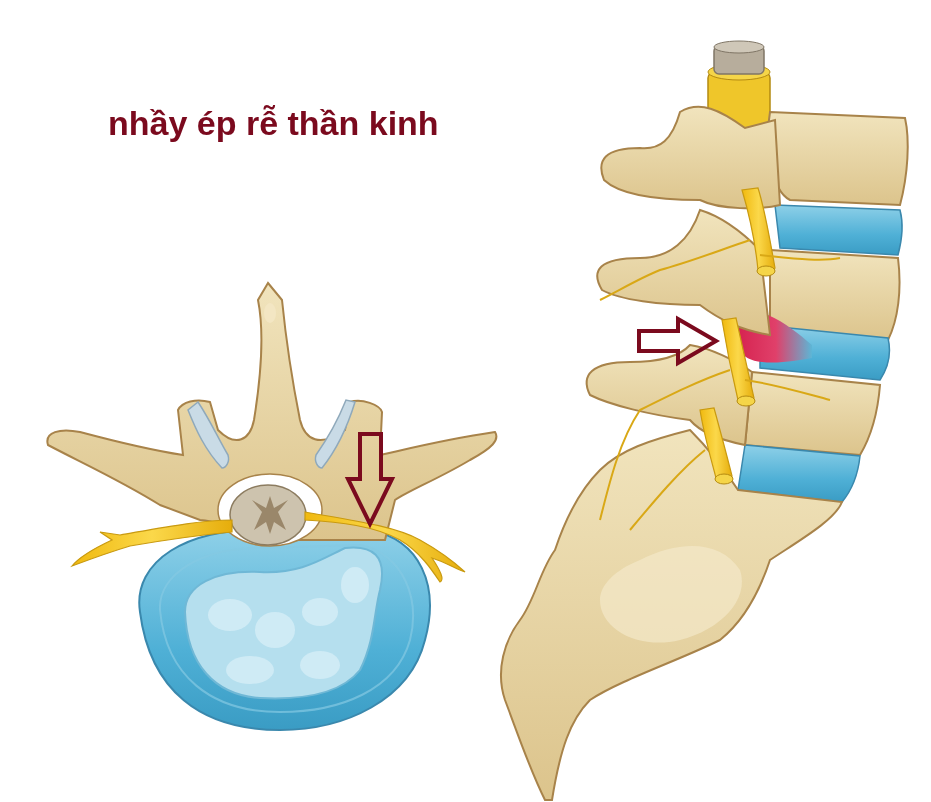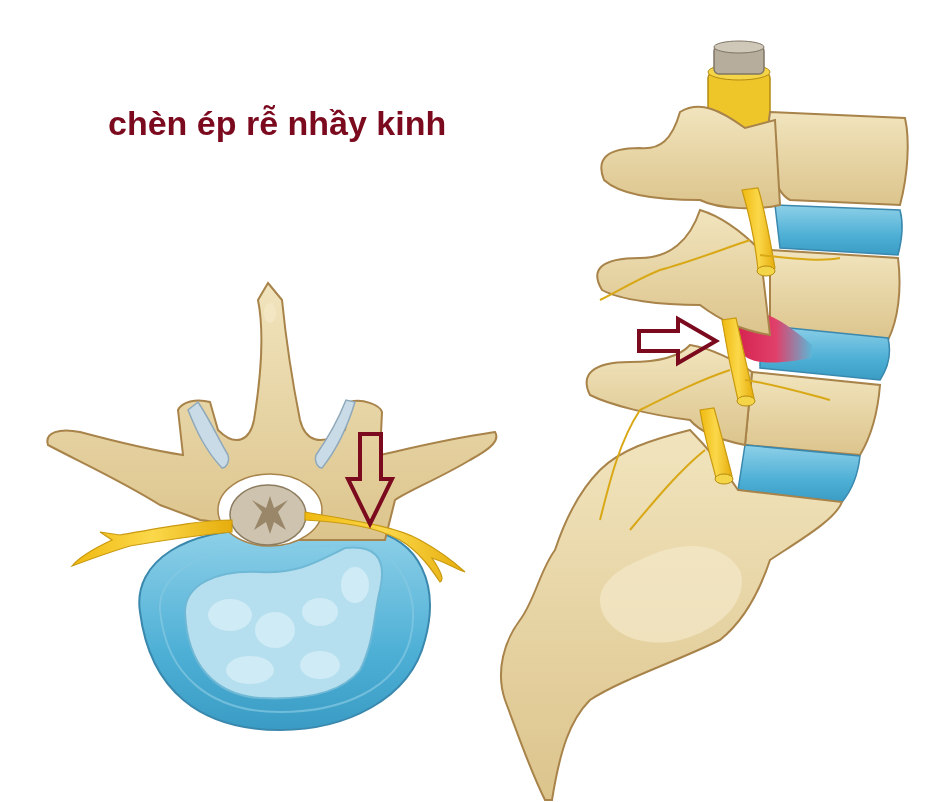--- a/index.html
+++ b/index.html
@@ -9,21 +9,21 @@
     color: #7b0a1e; font-weight: bold; font-size: 34px; line-height: 54px;
     font-family: "Liberation Sans", "DejaVu Sans", sans-serif;
   }
   .title span { display: block; white-space: nowrap; }
   svg.art { position: absolute; left: 0; top: 0; }
 </style>
 </head>
 <body>
 
 <div class="title">
-  <span>chèn ép rễ nhầy kinh</span>
+  <span>nhầy ép rễ thần kinh</span>
 </div>
 
 <svg class="art" width="931" height="802" viewBox="0 0 931 802">
   <defs>
     <radialGradient id="discGrad" cx="50%" cy="50%" r="60%">
       <stop offset="0%" stop-color="#bfe5f2"></stop>
       <stop offset="70%" stop-color="#7cc6e0"></stop>
       <stop offset="100%" stop-color="#3f9fc6"></stop>
     </radialGradient>
     <linearGradient id="boneGrad" x1="0" y1="0" x2="0" y2="1">

